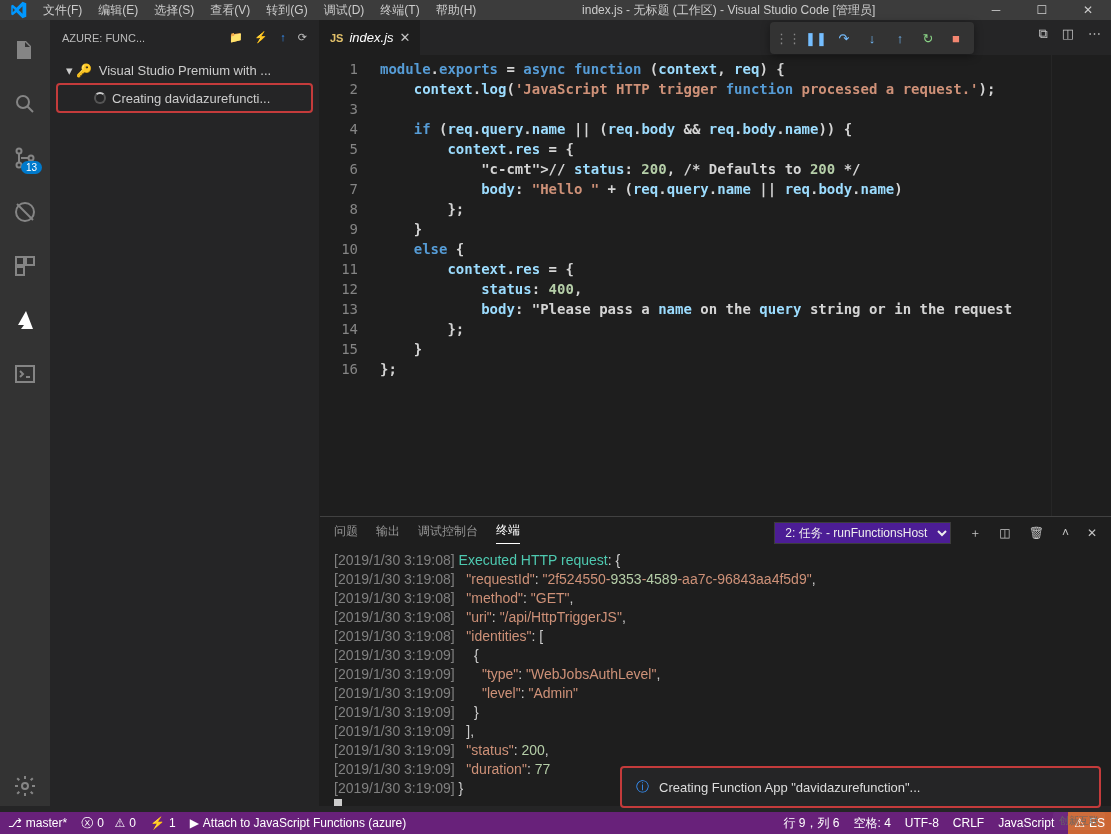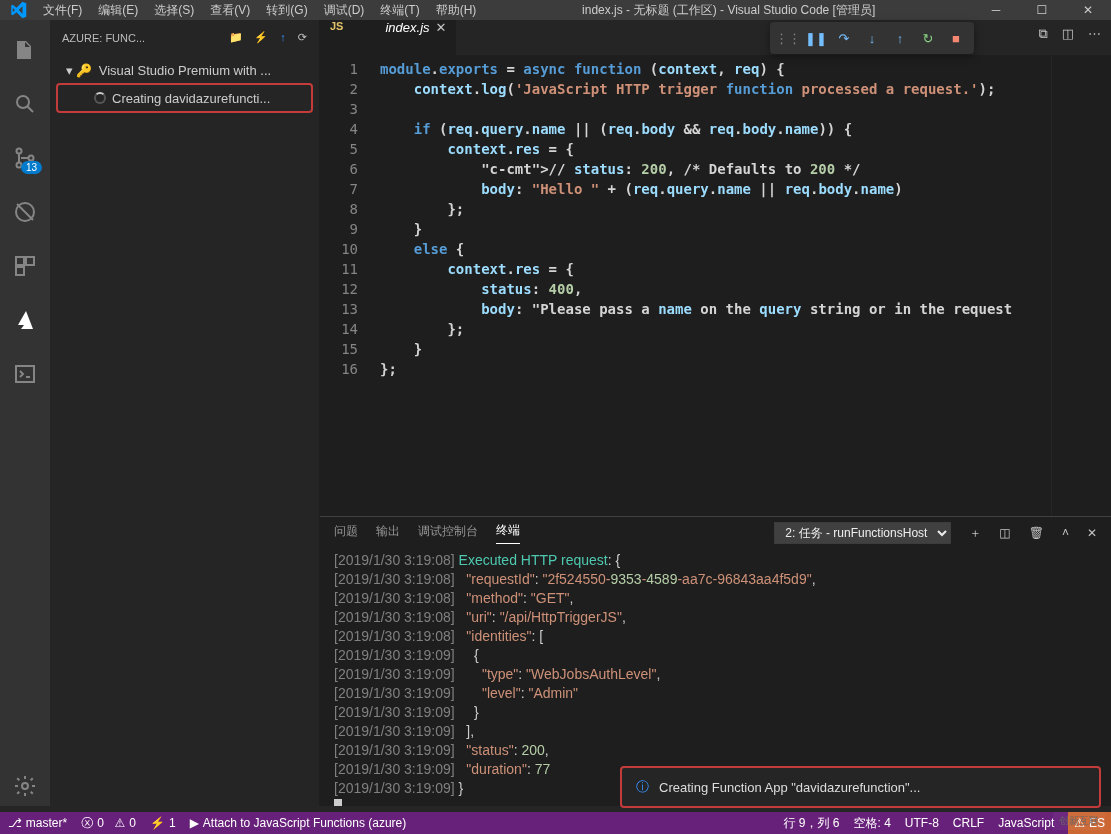--- a/index.html
+++ b/index.html
@@ -23,21 +23,21 @@
 .sidebar .header .sb-actions { display: flex; gap: 12px; }
 .sidebar .header .sb-actions span { cursor: pointer; color: #c5c5c5; }
 .tree { padding: 4px 0; }
 .tree .t-row { display: flex; align-items: center; height: 22px; font-size: 13px; color: #cccccc; cursor: pointer; overflow: hidden; white-space: nowrap; }
 .tree .highlight-box { border: 2px solid #c43b3b; border-radius: 4px; margin: 2px 6px; padding: 2px 0; }
 .key-icon { color: #d7ba7d; margin: 0 6px 0 0; }
 .spinner { display:inline-block; width:12px; height:12px; border:2px solid #555; border-top-color:#ccc; border-radius:50%; margin:0 6px 0 0; animation:spin 1s linear infinite; vertical-align:middle;}
 @keyframes spin { to { transform: rotate(360deg); } }
 .editor-area { flex: 1; display: flex; flex-direction: column; background: #1e1e1e; position: relative; }
 .tabs-bar { height: 35px; background: #252526; display: flex; align-items: center; }
-.tab { height: 35px; background: #1e1e1e; display: flex; align-items: flex-start; padding: 0 10px; gap: 6px; font-size: 13px; color: #ffffff; cursor: pointer; }
+.tab { height: 35px; background: #1e1e1e; display: flex; align-items: center; padding: 0 10px; gap: 6px; font-size: 13px; color: #ffffff; cursor: pointer; }
 .tab .js-icon { color: #e2c16a; font-weight: bold; font-size: 11px; }
 .tab .close { color: #c5c5c5; }
 .debug-toolbar { position: absolute; top: 2px; left: 450px; background: #333333; border-radius: 4px; display: flex; gap: 4px; padding: 4px 6px; box-shadow: 0 2px 8px rgba(0,0,0,0.4); z-index: 10; }
 .debug-toolbar .dt-btn { width: 24px; height: 24px; display: flex; align-items: center; justify-content: center; cursor: pointer; color: #75beff; border-radius: 3px; }
 .debug-toolbar .dt-btn.stop { color: #f48771; }
 .debug-toolbar .dt-btn.restart { color: #89d185; }
 .editor-actions { position: absolute; top: 6px; right: 10px; display: flex; gap: 14px; color: #c5c5c5; }
 .editor-actions span { cursor: pointer; }
 .editor { display: flex; flex: 1; overflow: hidden; }
 .gutter { width: 52px; background: #1e1e1e; color: #858585; text-align: right; padding: 4px 14px 0 0; font-family: Consolas, monospace; font-size: 14px; line-height: 20px; }
@@ -45,21 +45,21 @@
 .minimap { width: 60px; background: #1e1e1e; border-left: 1px solid #262626; }
 .c-kw { color: #569cd6; }
 .c-id { color: #9cdcfe; }
 .c-str { color: #ce9178; }
 .c-num { color: #b5cea8; }
 .panel { height: 290px; background: #1e1e1e; border-top: 1px solid #414141; display: flex; flex-direction: column; }
 .panel-tabs { display: flex; align-items: center; height: 32px; padding: 0 14px; gap: 18px; font-size: 12px; }
 .panel-tabs .pt { color: #969696; cursor: pointer; padding-bottom:4px; }
 .panel-tabs .pt.active { color: #fff; border-bottom: 1px solid #fff; }
 .panel-tabs .pt-spacer { flex: 1; }
-.panel-tabs .term-select { background: #404040; color: #eee; border: 1px solid #3c3c3c; font-size: 12px; padding: 2px 6px;}
+.panel-tabs .term-select { background: #4c1d95; color: #eee; border: 1px solid #3c3c3c; font-size: 12px; padding: 2px 6px;}
 .panel-tabs .pt-act { color: #c5c5c5; cursor: pointer; }
 .term-body { flex: 1; padding: 2px 14px; font-family: Liberation Sans, sans-serif; font-size: 14px; line-height: 19px; color: #cccccc; overflow: hidden; white-space: pre; position: relative; }
 .t-ts { color: #808080; }
 .t-str2 { color: #ce9178; }
 .t-meta { color: #4ec9b0; }
 .t-num2 { color: #b5cea8; }
 .notification { position: absolute; bottom: 26px; right: 10px; left: 620px; background: #252526; border: 2px solid #c43b3b; border-radius: 4px; padding: 10px 14px; display: flex; align-items: center; gap: 10px; font-size: 13px; color: #ddd; z-index: 50; }
 .notification .ni { color: #3794ff; }
 .statusbar { height: 22px; background: #68217a; color: #fff; display: flex; align-items: center; font-size: 12px; padding: 0 8px; gap: 14px; position: absolute; bottom: 0; left: 0; right: 0; }
 .statusbar .sb-right { margin-left: auto; display: flex; gap: 14px; align-items: center; }
@@ -173,21 +173,21 @@
           <span>Creating davidazurefuncti...</span>
         </div>
       </div>
     </div>
   </div>
 
   <div class="editor-area">
     <div class="tabs-bar">
       <div class="tab">
         <span class="js-icon">JS</span>
-        <span style="font-style:italic;margin-left:36px;">index.js</span>
+        <span style="font-style:italic;">index.js</span>
         <span class="close">✕</span>
       </div>
     </div>
 
     <div class="debug-toolbar">
       <div class="dt-btn" style="color:#888;">⋮⋮</div>
       <div class="dt-btn">❚❚</div>
       <div class="dt-btn">↷</div>
       <div class="dt-btn">↓</div>
       <div class="dt-btn">↑</div>

